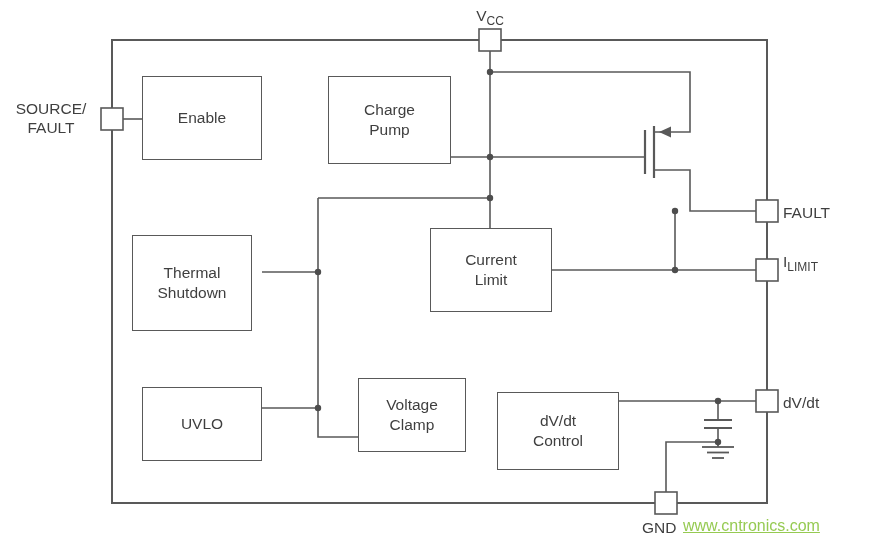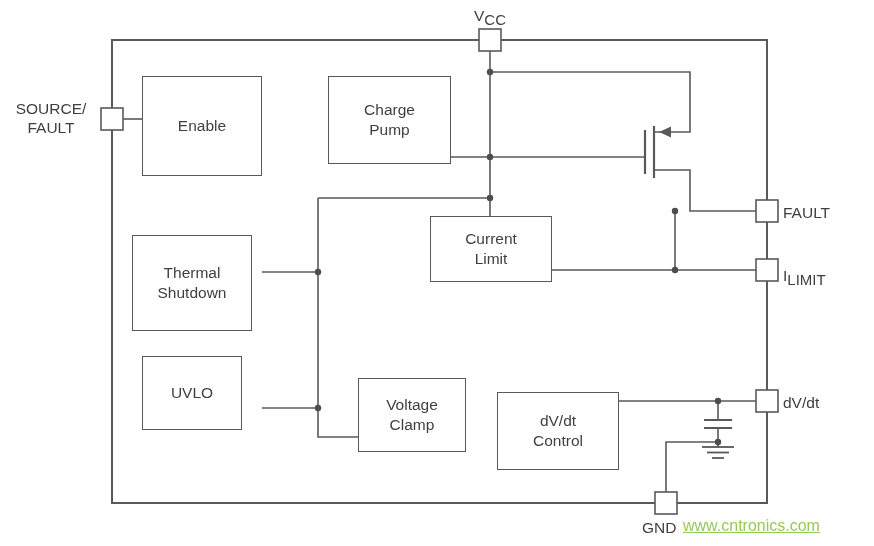--- a/index.html
+++ b/index.html
@@ -19,21 +19,21 @@
     display: flex; align-items: center; justify-content: center;
     text-align: center;
     font-size: 15.5px; line-height: 1.3; color: #3f3f3f;
   }
   .pre { white-space: pre-line; }
   .label {
     position: absolute;
     font-size: 15.5px; line-height: 1.25; color: #3f3f3f;
   }
   .label.center { text-align: center; }
-  .label sub { font-size: 15px; }
+  .label sub { font-size: 12px; }
   .watermark {
     position: absolute;
     font-size: 16px;
     color: #8bc540;
     opacity: 0.9;
     white-space: nowrap;
     text-decoration: underline;
   }
 </style>
 </head>
@@ -97,40 +97,40 @@
     <g fill="#ffffff" stroke="#595959" stroke-width="1.6">
       <rect x="479" y="29" width="22" height="22"></rect>
       <rect x="101" y="108" width="22" height="22"></rect>
       <rect x="756" y="200" width="22" height="22"></rect>
       <rect x="756" y="259" width="22" height="22"></rect>
       <rect x="756" y="390" width="22" height="22"></rect>
       <rect x="655" y="492" width="22" height="22"></rect>
     </g>
   </svg>
 
-  <div class="block pre" style="left:142px; top:76px; width:120px; height:100px">
+  <div class="block pre" style="left:142px; top:76px; width:120px; height:84px">
     <span>Enable</span>
   </div>
 
   <div class="block pre" style="left:328px; top:76px; width:123px; height:88px">
     <span>Charge
 Pump</span>
   </div>
 
   <div class="block pre" style="left:132px; top:235px; width:120px; height:96px">
     <span>Thermal
 Shutdown</span>
   </div>
 
-  <div class="block pre" style="left:430px; top:216px; width:122px; height:66px">
+  <div class="block pre" style="left:430px; top:228px; width:122px; height:84px">
     <span>Current
 Limit</span>
   </div>
 
-  <div class="block pre" style="left:142px; top:356px; width:100px; height:74px">
+  <div class="block pre" style="left:142px; top:387px; width:120px; height:74px">
     <span>UVLO</span>
   </div>
 
   <div class="block pre" style="left:358px; top:378px; width:108px; height:74px">
     <span>Voltage
 Clamp</span>
   </div>
 
   <div class="block pre" style="left:497px; top:392px; width:122px; height:78px">
     <span>dV/dt
@@ -139,21 +139,21 @@
 
   <div class="label pre center" style="left:6px; top:99px; width:90px">SOURCE/
 FAULT</div>
 
   <div class="label center" style="left:466px; top:6px; width:48px">
     <span>V</span><sub>CC</sub>
   </div>
 
   <div class="label" style="left:783px; top:203px">FAULT</div>
 
-  <div class="label" style="left:783px; top:266px">
+  <div class="label" style="left:783px; top:252px">
     <span>I</span><sub>LIMIT</sub>
   </div>
 
   <div class="label" style="left:783px; top:393px">dV/dt</div>
 
   <div class="label" style="left:642px; top:518px">GND</div>
 
   <div class="watermark" style="left:683px; top:517px">www.cntronics.com</div>
 
 </div>

